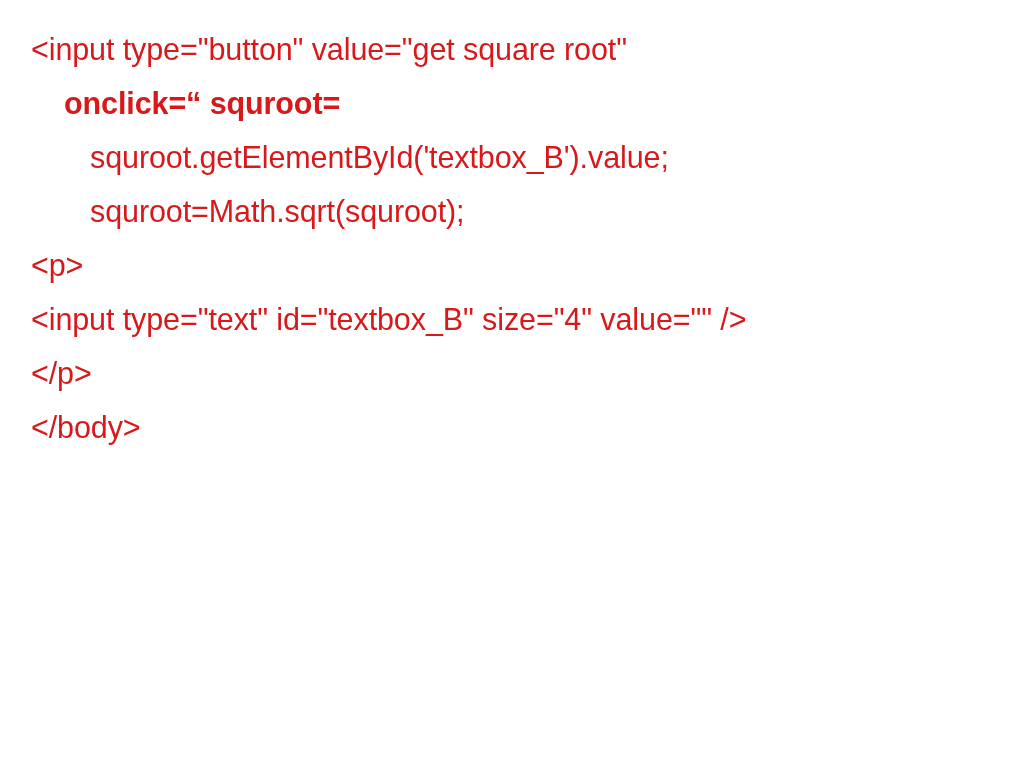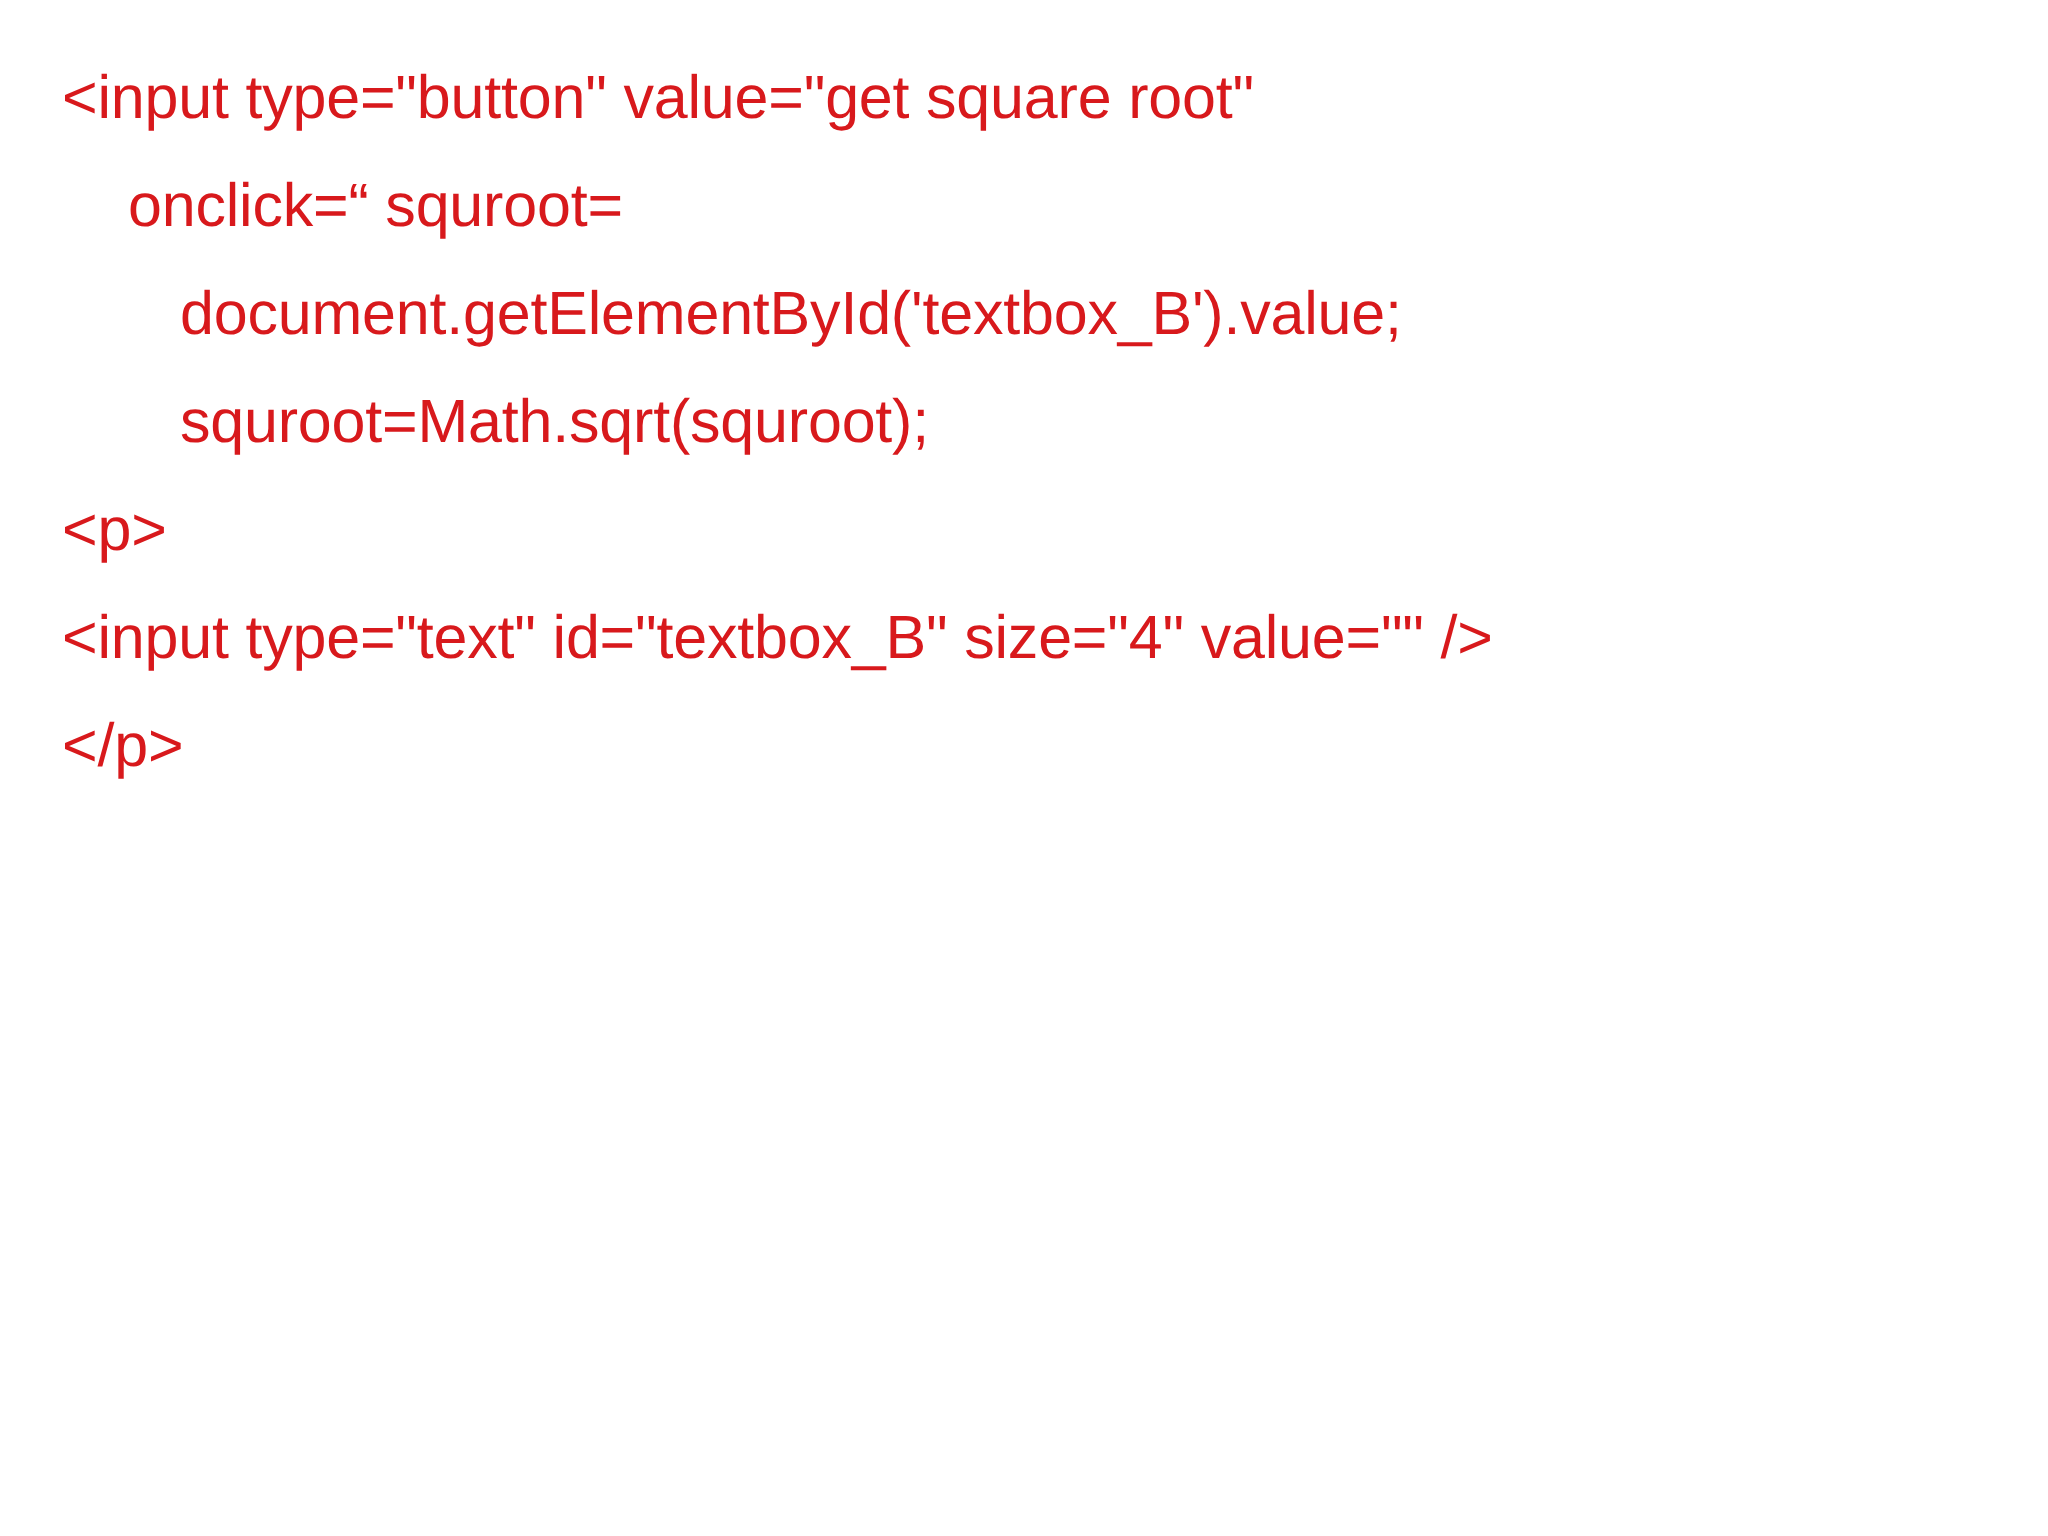--- a/index.html
+++ b/index.html
@@ -38,29 +38,30 @@
     font-family: "Liberation Sans", sans-serif;
     font-size: 30.5px;
     line-height: 54px;
     height: 54px;
     white-space: pre;
     letter-spacing: -0.1px;
     font-weight: 400;
   }
 
   .indent-0 { padding-left: 31px; }
-  .indent-1 { padding-left: 64px; }
+  .indent-1 { padding-left: 64px; font-weight: bold; }
   .indent-2 { padding-left: 90px; }
 </style>
 </head>
 <body>
 
 <div class="slide">
   <div class="code-block" id="code-block">
       <div class="code-line indent-0">&lt;input type="button" value="get square root"</div>
       <div class="code-line indent-1">onclick=“ squroot=</div>
-      <div class="code-line indent-2">document.getElementById('textbox_B').value;</div>
+      <div class="code-line indent-2">squroot.getElementById('textbox_B').value;</div>
       <div class="code-line indent-2">squroot=Math.sqrt(squroot);</div>
       <div class="code-line indent-0">&lt;p&gt;</div>
       <div class="code-line indent-0">&lt;input type="text" id="textbox_B" size="4" value="" /&gt;</div>
       <div class="code-line indent-0">&lt;/p&gt;</div>
+      <div class="code-line indent-0">&lt;/body&gt;</div>
     </div>
 </div>
 
 </body></html>

